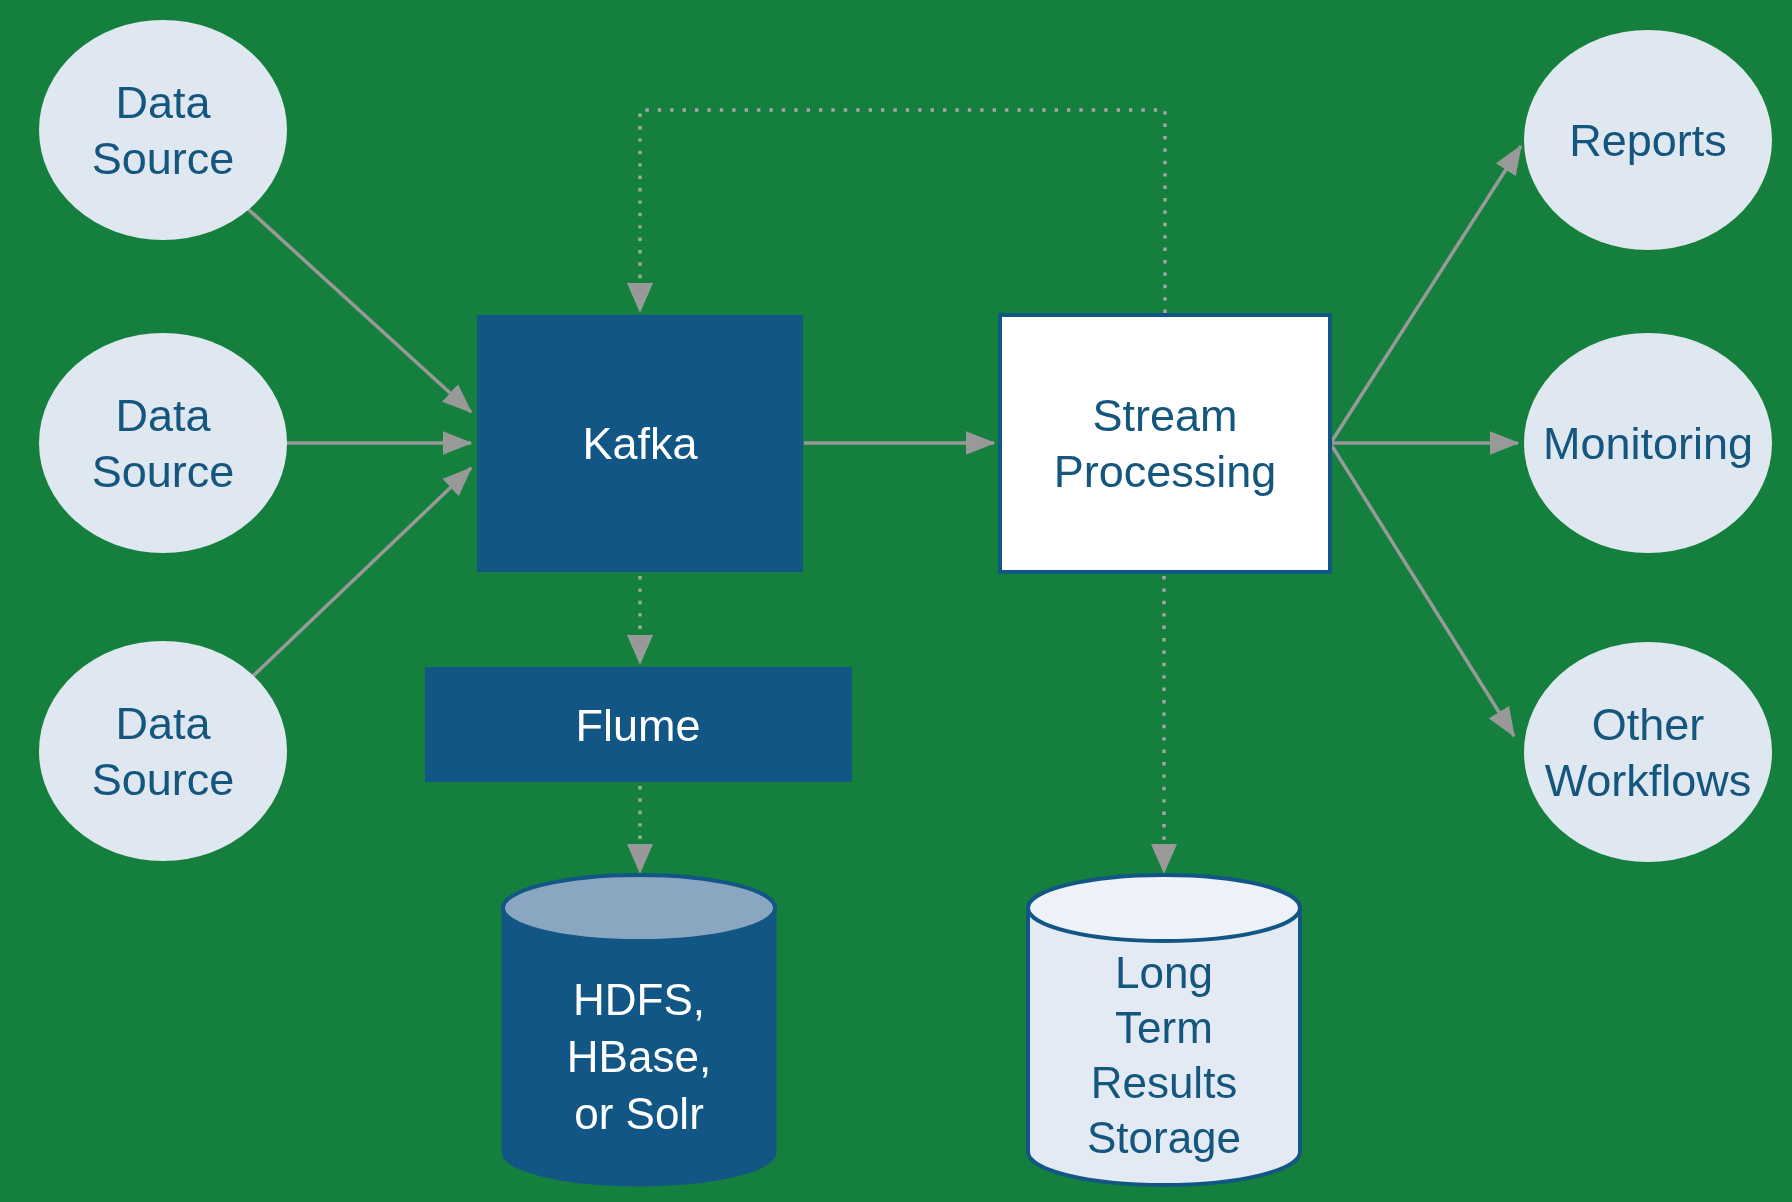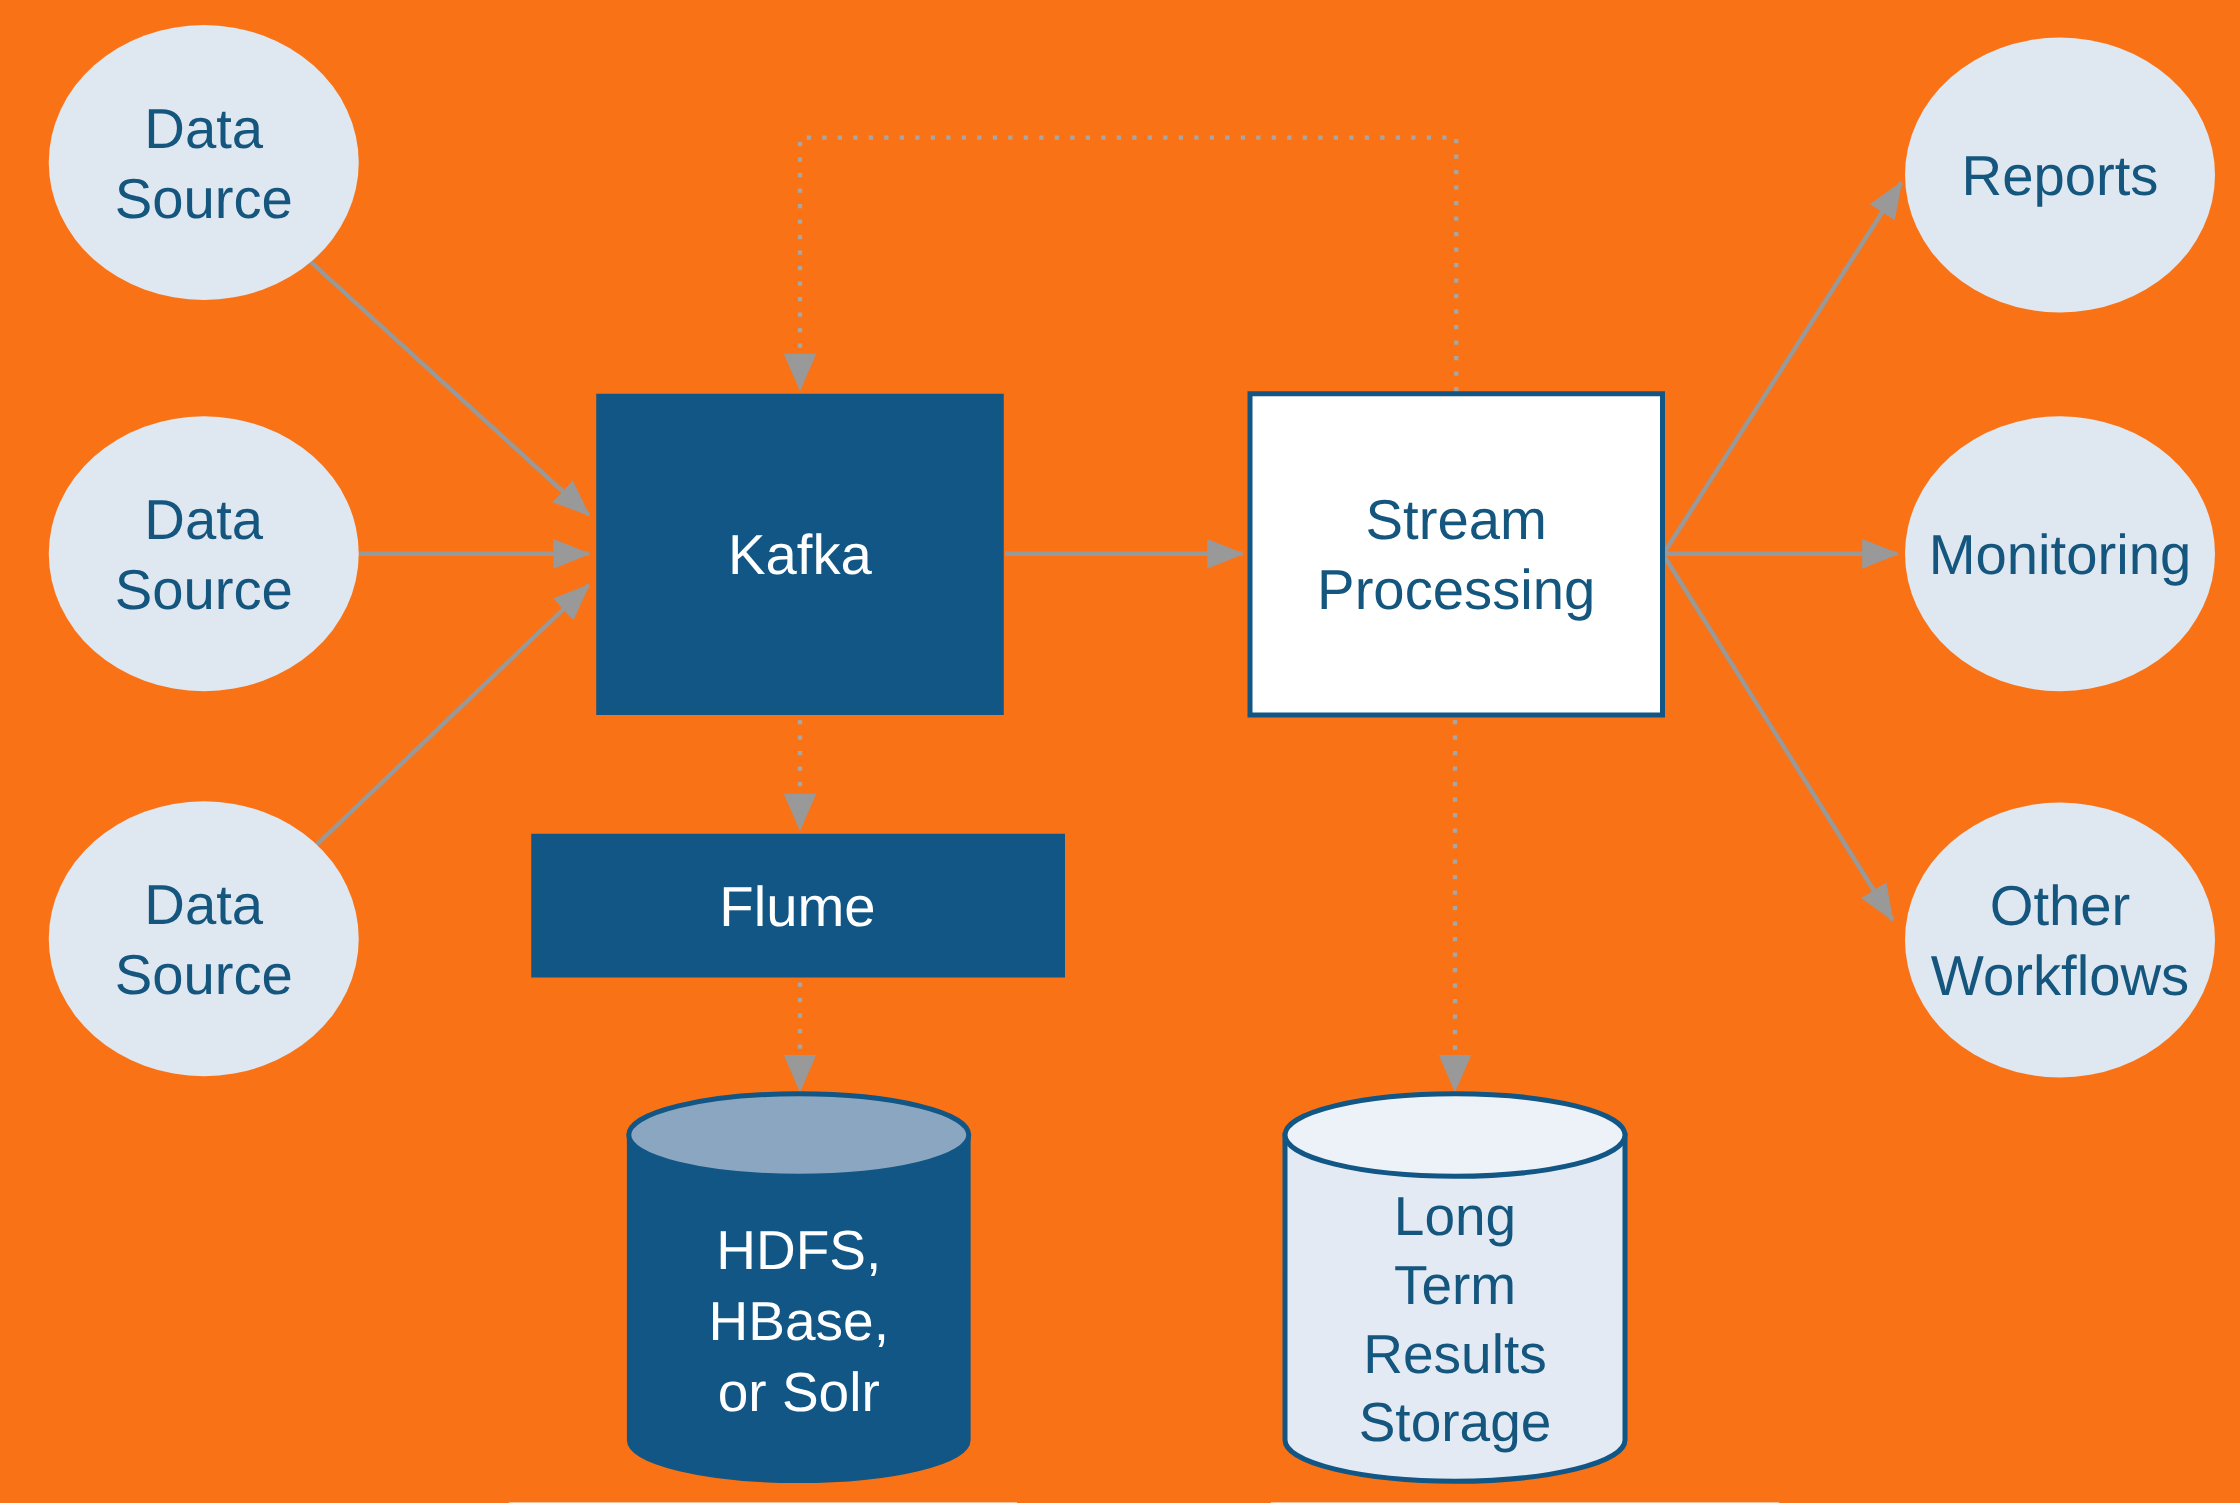--- a/index.html
+++ b/index.html
@@ -5,21 +5,21 @@
   html, body {
     margin: 0;
     padding: 0;
     background: #ffffff;
     font-family: "Liberation Sans", sans-serif;
   }
   .canvas {
     position: relative;
     width: 1792px;
     height: 1202px;
-    background: #f97316;
+    background: #15803d;
     overflow: hidden;
   }
   .canvas svg {
     position: absolute;
     left: 0;
     top: 0;
     display: block;
   }
   text.node-label {
     font-family: "Liberation Sans", sans-serif;

